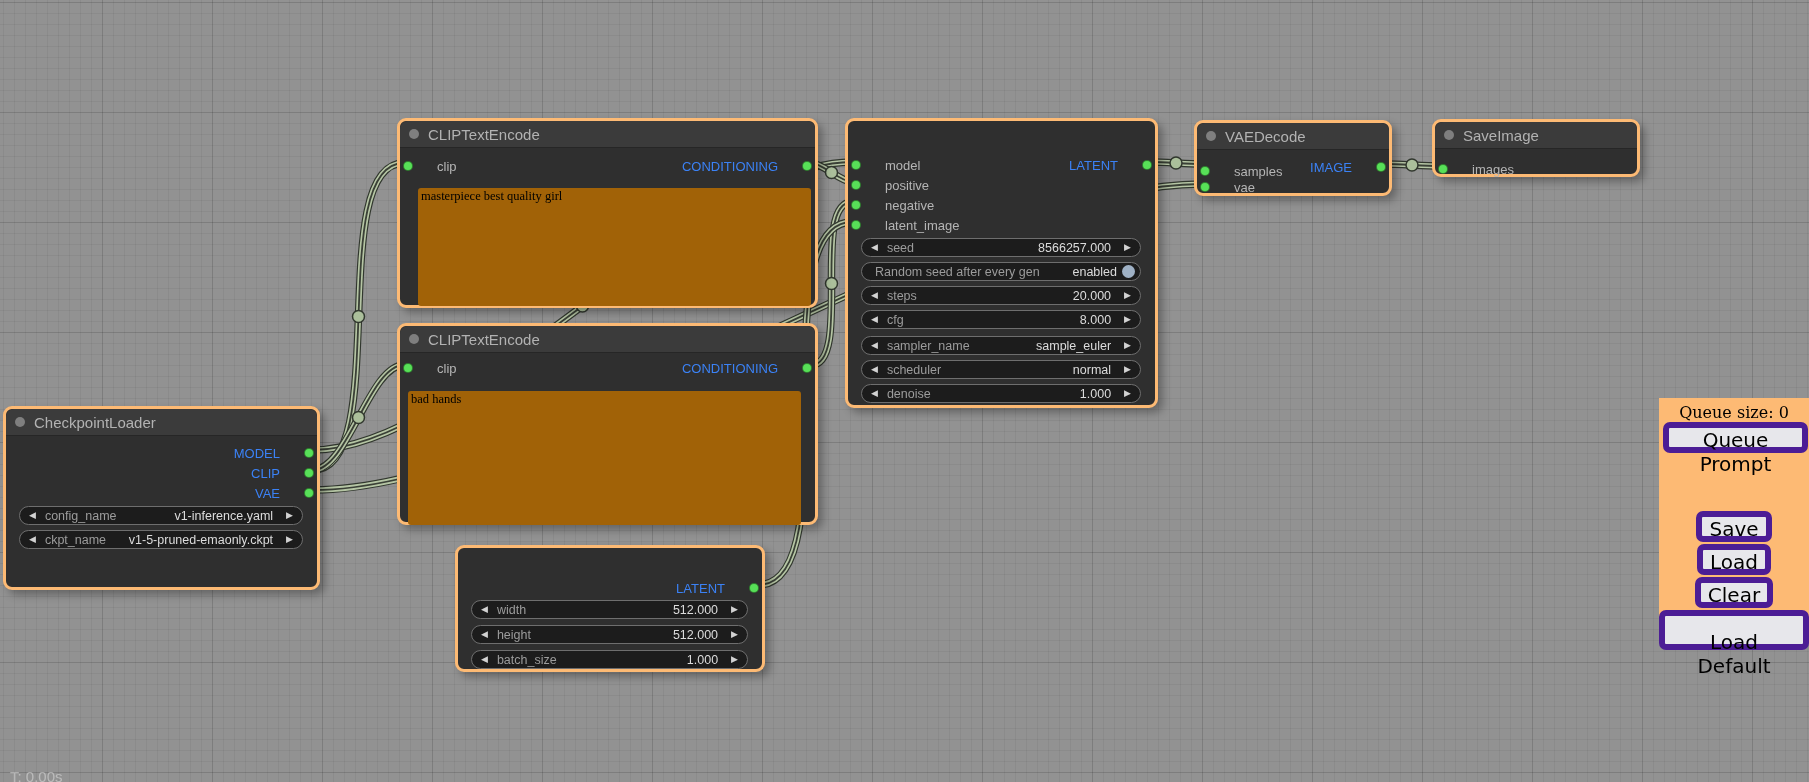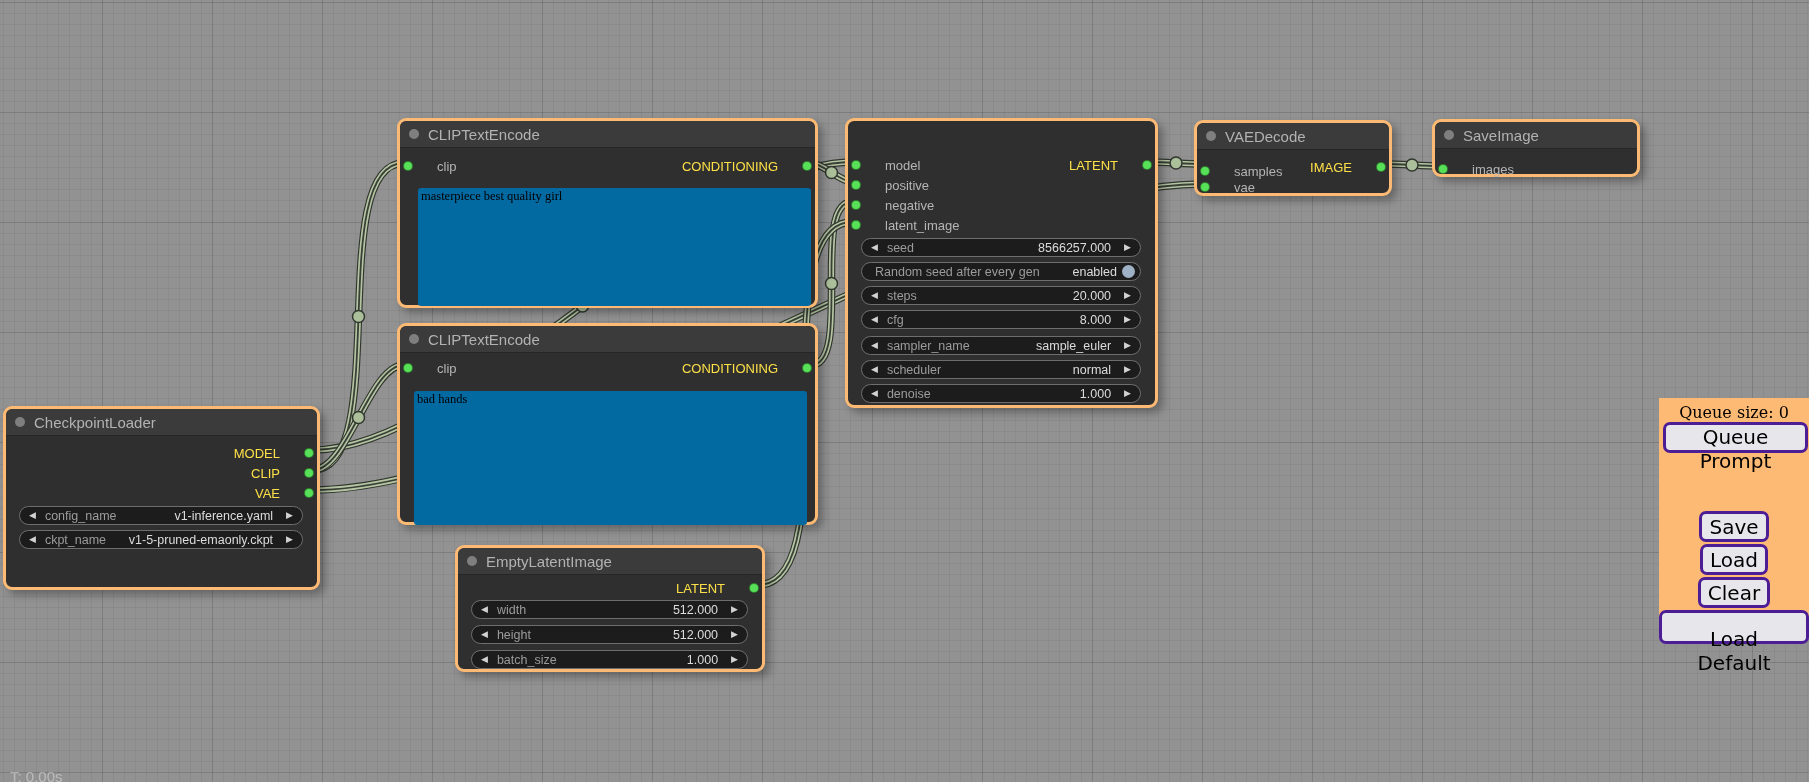--- a/index.html
+++ b/index.html
@@ -34,54 +34,54 @@
     position:absolute; top:0; left:0; right:0; height:27px;
     background:#3b3b3b; border-radius:8px 8px 0 0;
     border-bottom:1px solid #262626;
     display:flex; align-items:center; gap:9px; padding-left:9px;
   }
   .tdot{ width:10px; height:10px; border-radius:50%; background:#7f7f7f; flex:0 0 auto; }
   .ttext{ color:#b2b2b2; font-size:15px; white-space:nowrap; }
   .slot{ position:absolute; height:16px; display:flex; align-items:center; gap:24px;
          font-size:13px; color:#b5b5b5; white-space:nowrap; }
   .slot.in{ left:3px; }
-  .slot.out{ right:3px; color:#fde047; }
+  .slot.out{ right:3px; color:#3b82f6; }
   .pdot{ width:10px; height:10px; border-radius:50%; background:#58e058;
          border:1px solid rgba(15,50,15,0.55); flex:0 0 auto; }
   .widget{
     position:absolute; left:13px; right:14px; height:19px;
     background:#1c1c1c; border:1px solid #6e6e6e; border-radius:10px;
     display:flex; align-items:center; font-size:12.5px; white-space:nowrap;
   }
   .warrow{ color:#d2d2d2; font-size:9px; padding:0 9px; line-height:1; cursor:pointer; }
   .wlabel{ color:#9c9c9c; }
   .wvalue{ color:#dcdcdc; flex:1 1 auto; text-align:right; padding-right:4px; }
   .widget.toggle{ padding-left:13px; }
   .widget.toggle .wvalue{ padding-right:2px; }
   .wtoggle{ width:13px; height:13px; border-radius:50%; background:#9fb1c5;
             margin:0 5px 0 3px; flex:0 0 auto; }
   .ntext{
-    position:absolute; background:#0369a1; color:#000;
+    position:absolute; background:#a16207; color:#000;
     border:none; border-radius:3px; resize:none; outline:none;
     font-family:"Liberation Serif", serif; font-size:12.5px;
     padding:1px 3px; line-height:1.25; overflow:hidden;
   }
 
   .menu{
     position:absolute; left:1659px; top:398px; width:150px; height:238px;
     background:#fdba74; z-index:20; text-align:center;
     font-family:"DejaVu Sans", sans-serif;
   }
   .queue-size{
     font-family:"DejaVu Serif", serif; font-size:16px; color:#000;
     padding-top:5px; height:23px;
   }
   .menu button{
     font-family:"DejaVu Sans", sans-serif; color:#000;
-    background:#e7e7eb; border:3px solid #4c1d95; border-radius:7px;
+    background:#e7e7eb; border:6px solid #4c1d95; border-radius:7px;
     font-size:20px; cursor:pointer;
   }
   .queue-prompt{
     display:block; margin:1px 0 0 4px; width:145px; height:31px;
   }
   .menu-btn{ display:block; margin:2px auto 0 auto; height:31px; padding:0 7px; }
   .menu-btn.first{ margin-top:58px; }
   .menu-btn.wide{ height:32px; padding:14px 10px; }
 
   .perf-text{
@@ -182,27 +182,23 @@
        <span class="ttext">CLIPTextEncode</span>
       </div>
       <div class="slot in" style="top:34px">
         <span class="pdot"></span>
         <span class="plabel">clip</span>
       </div>
       <div class="slot out" style="top:34px">
         <span class="plabel">CONDITIONING</span>
         <span class="pdot"></span>
       </div>
-      <textarea class="ntext" style="left: 14px; top: 65px; width: 393px; height: 134px;">bad hands</textarea>
+      <textarea class="ntext" style="left: 8px; top: 65px; width: 393px; height: 134px;">bad hands</textarea>
     </div>
     <div class="node" style="left: 455px; top: 545px; width: 310px; height: 127px;">
-      <div class="ntitle">
-       <span class="tdot"></span>
-       <span class="ttext">EmptyLatentImage</span>
-      </div>
       <div class="slot out" style="top:32px">
         <span class="plabel">LATENT</span>
         <span class="pdot"></span>
       </div>
       <div class="widget" style="top:52px">
           <span class="warrow">◀</span>
           <span class="wlabel">width</span>
           <span class="wvalue">512.000</span>
           <span class="warrow">▶</span>
       </div>

